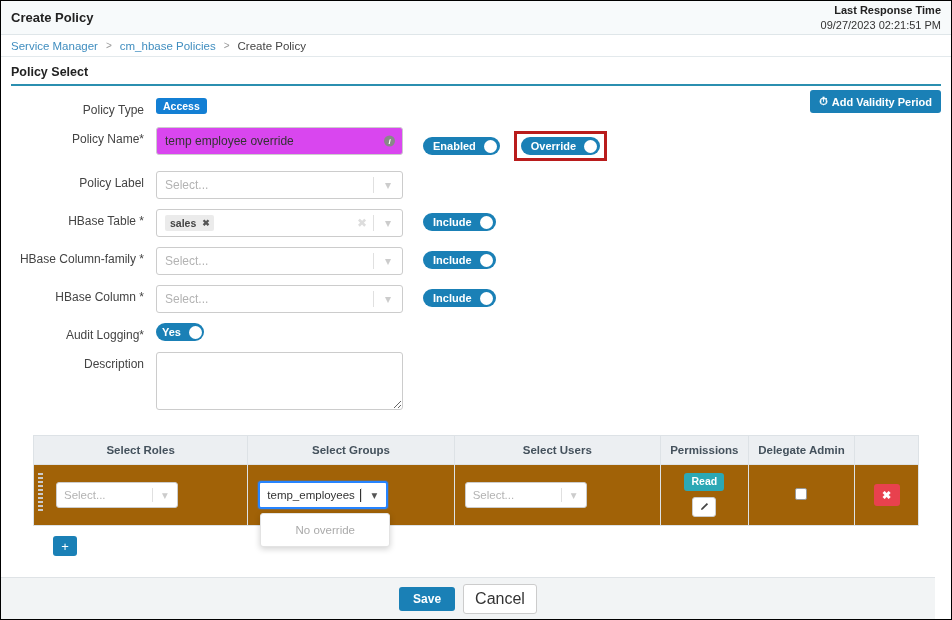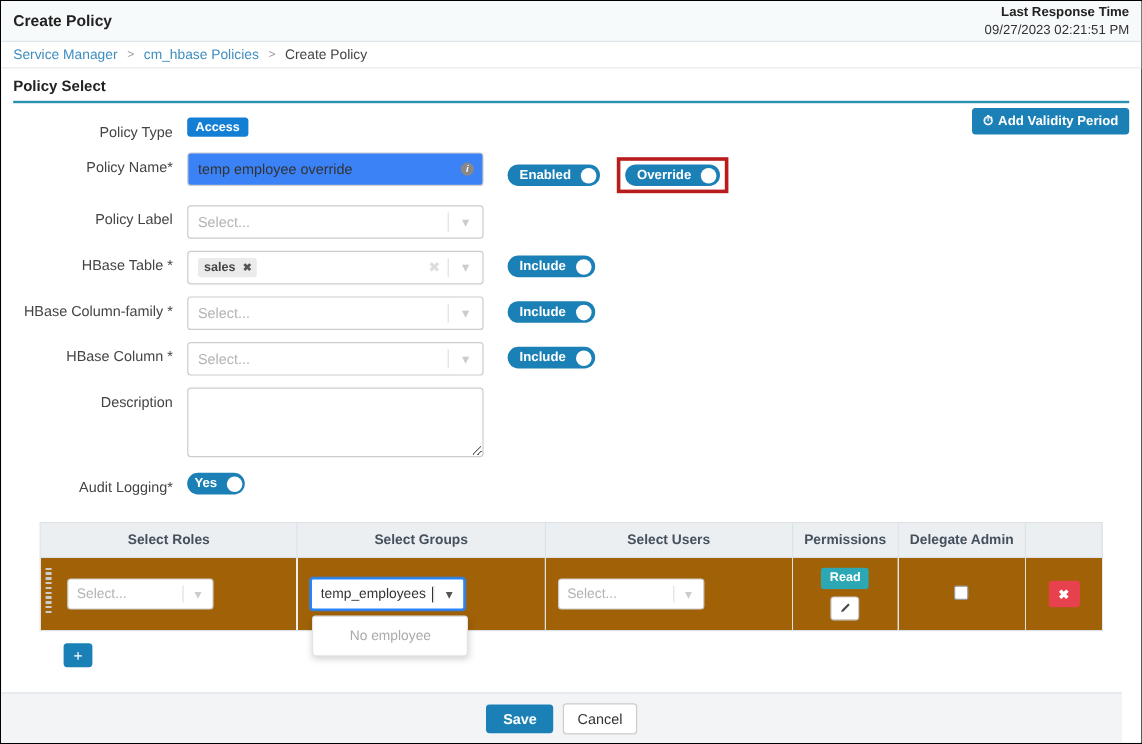--- a/index.html
+++ b/index.html
@@ -74,21 +74,21 @@
   .lbl-col {
     width: 155px; text-align: right; padding-right: 12px;
     font-size: 12px; color: #444; padding-top: 5px;
   }
   .ctl-col { width: 247px; }
   .side-col { padding-left: 20px; padding-top: 4px; }
 
   .inp {
     width: 247px; height: 28px;
     border: 1px solid #ccc; border-radius: 3px;
-    background: #3b82f6;
+    background: #d946ef;
     display: flex; align-items: center;
     padding: 0 8px;
     font-size: 12px; color: #333;
     position: relative;
   }
   .inp .info-i {
     position: absolute; right: 7px; top: 50%; transform: translateY(-50%);
     width: 11px; height: 11px; border-radius: 50%;
     background: #888; color: #fff; font-size: 8px;
     display: flex; align-items: center; justify-content: center;
@@ -264,21 +264,21 @@
   }
   .btn-save {
     background: #1a80b6; color: #fff; border: none;
     padding: 5px 14px; border-radius: 3px;
     font-size: 12px; font-weight: bold; cursor: pointer;
     font-family: "Liberation Sans", sans-serif;
   }
   .btn-cancel {
     background: #fff; color: #333; border: 1px solid #ccc;
     padding: 5px 11px; border-radius: 3px;
-    font-size: 12px; cursor: pointer;
+    font-size: 16px; cursor: pointer;
     font-family: "Liberation Sans", sans-serif;
   }
 </style>
 </head>
 <body>
 
 <div class="page">
 
   <div class="topbar">
     <div class="topbar-title">Create Policy</div>
@@ -400,33 +400,33 @@
       </div>
       <div class="side-col">
         <div class="toggle">
           <span>Include</span>
           <span class="knob"></span>
         </div>
       </div>
     </div>
 
     <div class="row">
-      <div class="lbl-col">Description</div>
-      <div class="ctl-col">
-        <textarea class="desc" placeholder="" style=""></textarea>
-      </div>
-    </div>
-
-    <div class="row">
       <div class="lbl-col">Audit Logging*</div>
       <div class="ctl-col">
         <div class="toggle small">
           <span>Yes</span>
           <span class="knob"></span>
         </div>
+      </div>
+    </div>
+
+    <div class="row">
+      <div class="lbl-col">Description</div>
+      <div class="ctl-col">
+        <textarea class="desc" placeholder="" style=""></textarea>
       </div>
     </div>
   </div>
 
 
   <div class="tbl-wrap">
     <table class="cond">
       <thead>
         <tr>
           <th style="width:215px;">Select Roles</th>
@@ -447,21 +447,21 @@
               <span class="caret">▾</span>
             </div>
           </td>
           <td>
             <div class="cell-sel focused">
               <span class="ph typed">temp_employees</span>
                 <span class="caretbar"></span>
               <span class="divider"></span>
               <span class="caret caret-wide">▾</span>
               <div class="menu-noopt">
-                <span>No employee</span>
+                <span>No override</span>
               </div>
             </div>
           </td>
           <td>
             <div class="cell-sel">
               <span class="ph">Select...</span>
               <span class="divider"></span>
               <span class="caret">▾</span>
             </div>
           </td>

